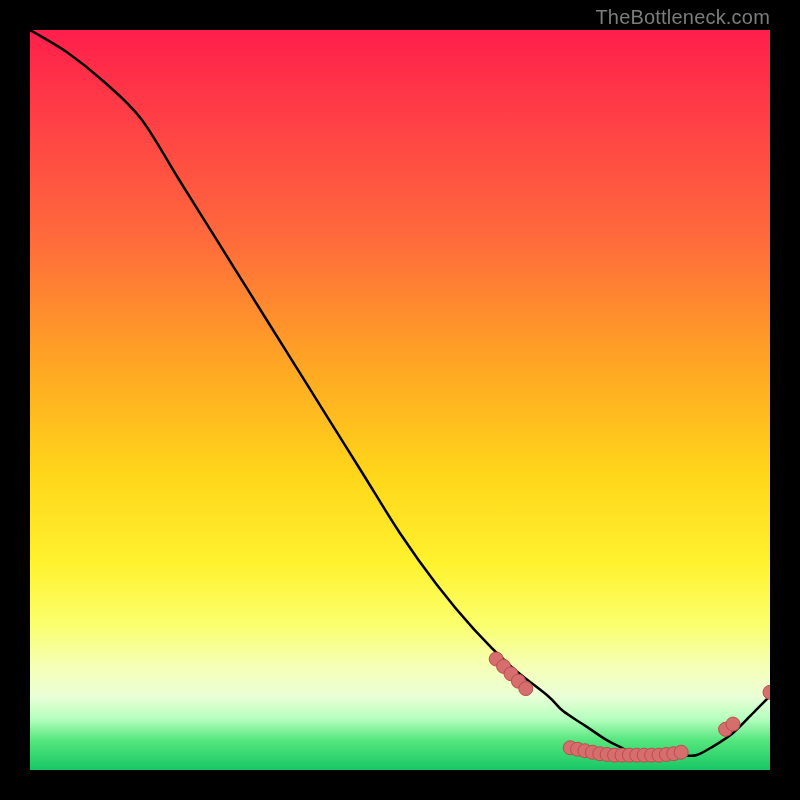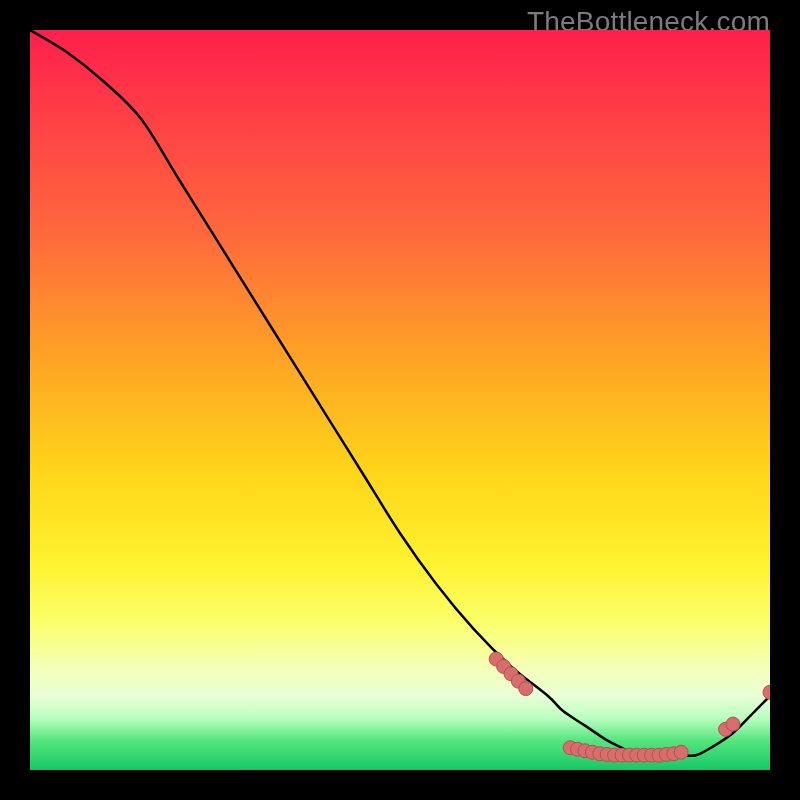--- a/index.html
+++ b/index.html
@@ -38,21 +38,21 @@
       #b8ffc0 93%,
       #55e67e 96%,
       #17c765 100%
     );
   }
   .attribution {
     position: absolute;
     top: 6px;
     right: 30px;
     color: #7c7c7c;
-    font-size: 28px;
+    font-size: 20px;
     letter-spacing: 0.2px;
     user-select: none;
   }
   svg.curve {
     position: absolute;
     left: 0;
     top: 0;
     width: 740px;
     height: 740px;
     pointer-events: none;

